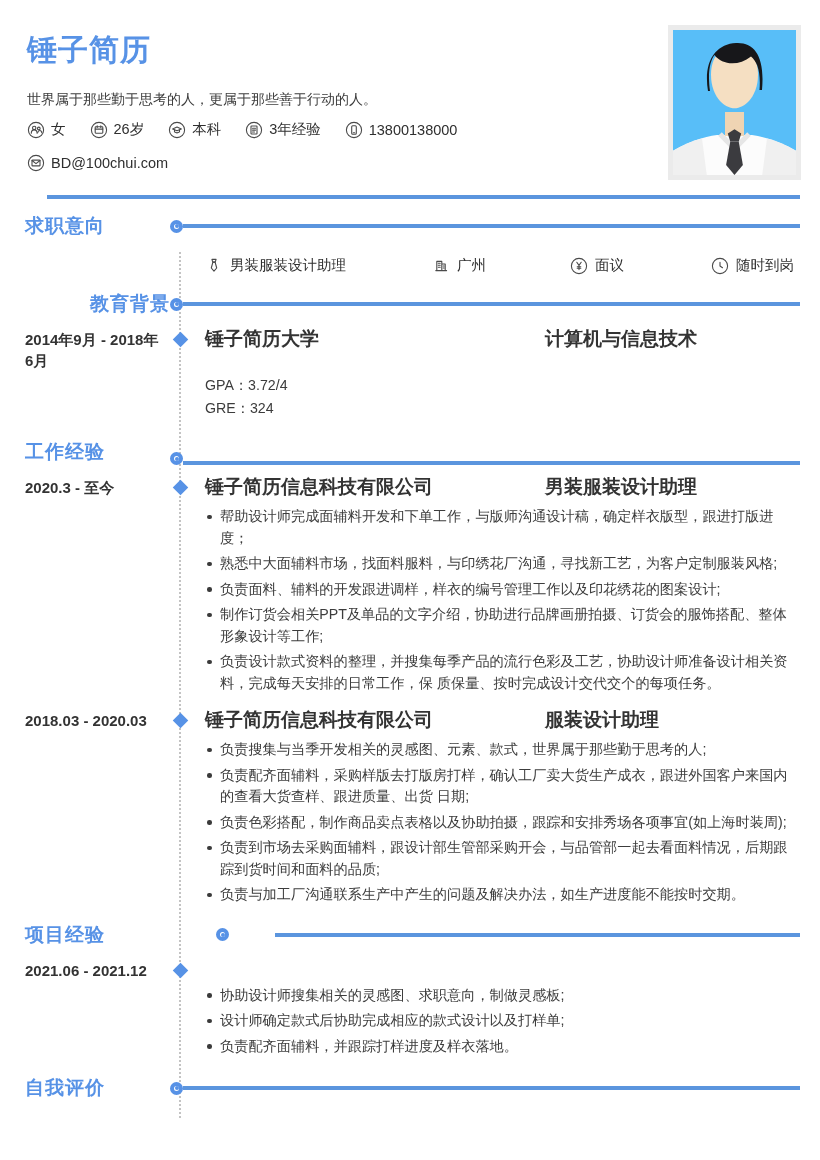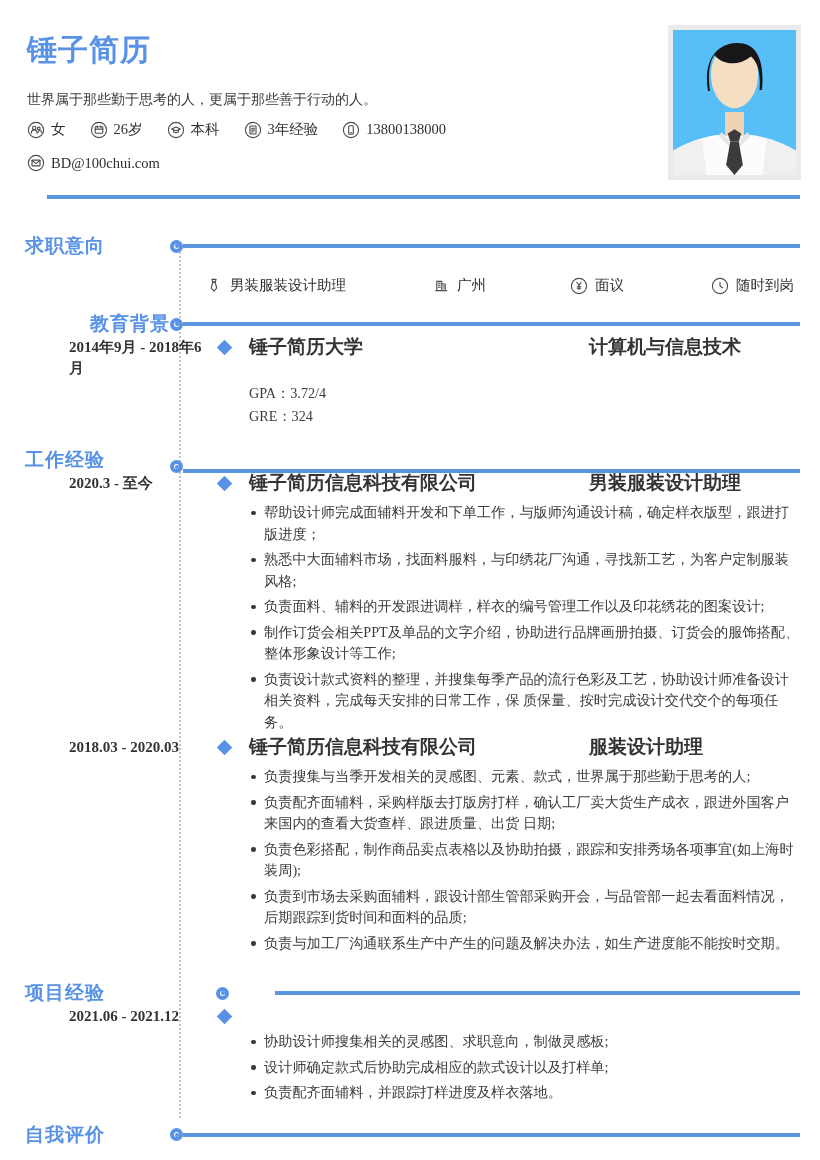--- a/index.html
+++ b/index.html
@@ -5,21 +5,21 @@
   :root{
     --accent:#5792E6;
     --line:#5B95DE;
     --ink:#3c3c3c;
     --ink-bold:#333;
     --icon:#4a4a4a;
   }
   *{box-sizing:border-box;margin:0;padding:0;}
   html,body{background:#fff;}
   body{font-family:"Liberation Sans","DejaVu Sans",sans-serif;}
-  .page{position:relative;width:820px;height:1160px;background:#fff;overflow:hidden;color:var(--ink);font-family:Liberation Serif, serif;}
+  .page{position:relative;width:820px;height:1160px;background:#fff;overflow:hidden;color:var(--ink);}
 
   
   .header{position:relative;padding:30px 0 0 27px;}
   .name{font-size:30px;font-weight:600;color:var(--accent);letter-spacing:1px;margin-bottom:20px;}
   .tagline{font-size:14px;color:var(--ink);margin-bottom:11px;}
   .info-row{display:flex;align-items:center;gap:24px;font-size:14.5px;margin-bottom:15px;color:#2f2f2f;}
   .info-item{display:flex;align-items:center;gap:6px;}
   .info-row.email{margin-bottom:0;}
   .icn{display:inline-flex;width:18px;height:18px;flex:0 0 auto;}
   .icn svg{width:100%;height:100%;stroke:var(--icon);fill:none;stroke-width:1.1;stroke-linecap:round;stroke-linejoin:round;}
@@ -30,25 +30,25 @@
 
   
   .dotted-line{position:absolute;left:179px;top:252px;height:866px;width:0;border-left:2px dotted #c3c3c3;z-index:0;}
 
   .sec-header{display:flex;align-items:center;position:relative;z-index:1;}
   .sec-title{margin-left:25px;width:145px;font-size:19px;font-weight:bold;color:var(--accent);letter-spacing:1px;}
   .tl-circle{position:relative;z-index:1;width:13px;height:13px;border:4px solid var(--accent);border-radius:50%;background:#fff;display:flex;align-items:center;justify-content:center;flex:0 0 auto;}
   .tl-circle i{display:block;width:3px;height:3px;border:2px solid var(--accent);border-radius:50%;background:#fff;}
   .sec-line{flex:1;height:4px;background:var(--line);margin-right:20px;}
 
-  .mt-a{margin-top:34px;} .mt-b{margin-top:16px;text-align:right;} .mt-c{margin-top:20px;align-items:flex-end;}
-  .mt-d{margin-top:22px;gap:46px;} .mt-e{margin-top:14px;}
+  .mt-a{margin-top:14px;} .mt-b{margin-top:16px;text-align:right;} .mt-c{margin-top:20px;align-items:flex-end;}
+  .mt-d{margin-top:12px;gap:46px;} .mt-e{margin-top:14px;}
 
   
-  .entry{display:flex;margin-top:0;position:relative;z-index:1;padding-left:44px;}
+  .entry{display:flex;margin-top:12px;position:relative;z-index:1;}
   .entry-date{margin-left:25px;width:141px;font-size:15px;font-weight:bold;color:var(--ink-bold);line-height:21px;}
   .entry-marker{width:28px;display:flex;justify-content:center;flex:0 0 auto;}
   .tl-diamond{width:11px;height:11px;background:var(--accent);transform:rotate(45deg);margin-top:5px;position:relative;z-index:1;}
   .entry-body{flex:1;margin-left:11px;margin-right:20px;}
   .entry-title{display:flex;font-size:19px;font-weight:bold;color:var(--ink-bold);line-height:20px;}
   .entry-org{width:340px;}
   .entry-role{flex:1;}
 
   ul.bullets{list-style:none;margin-top:9px;}
   ul.bullets li{position:relative;padding-left:15px;font-size:14.2px;line-height:21.5px;margin-bottom:4px;color:var(--ink);}

